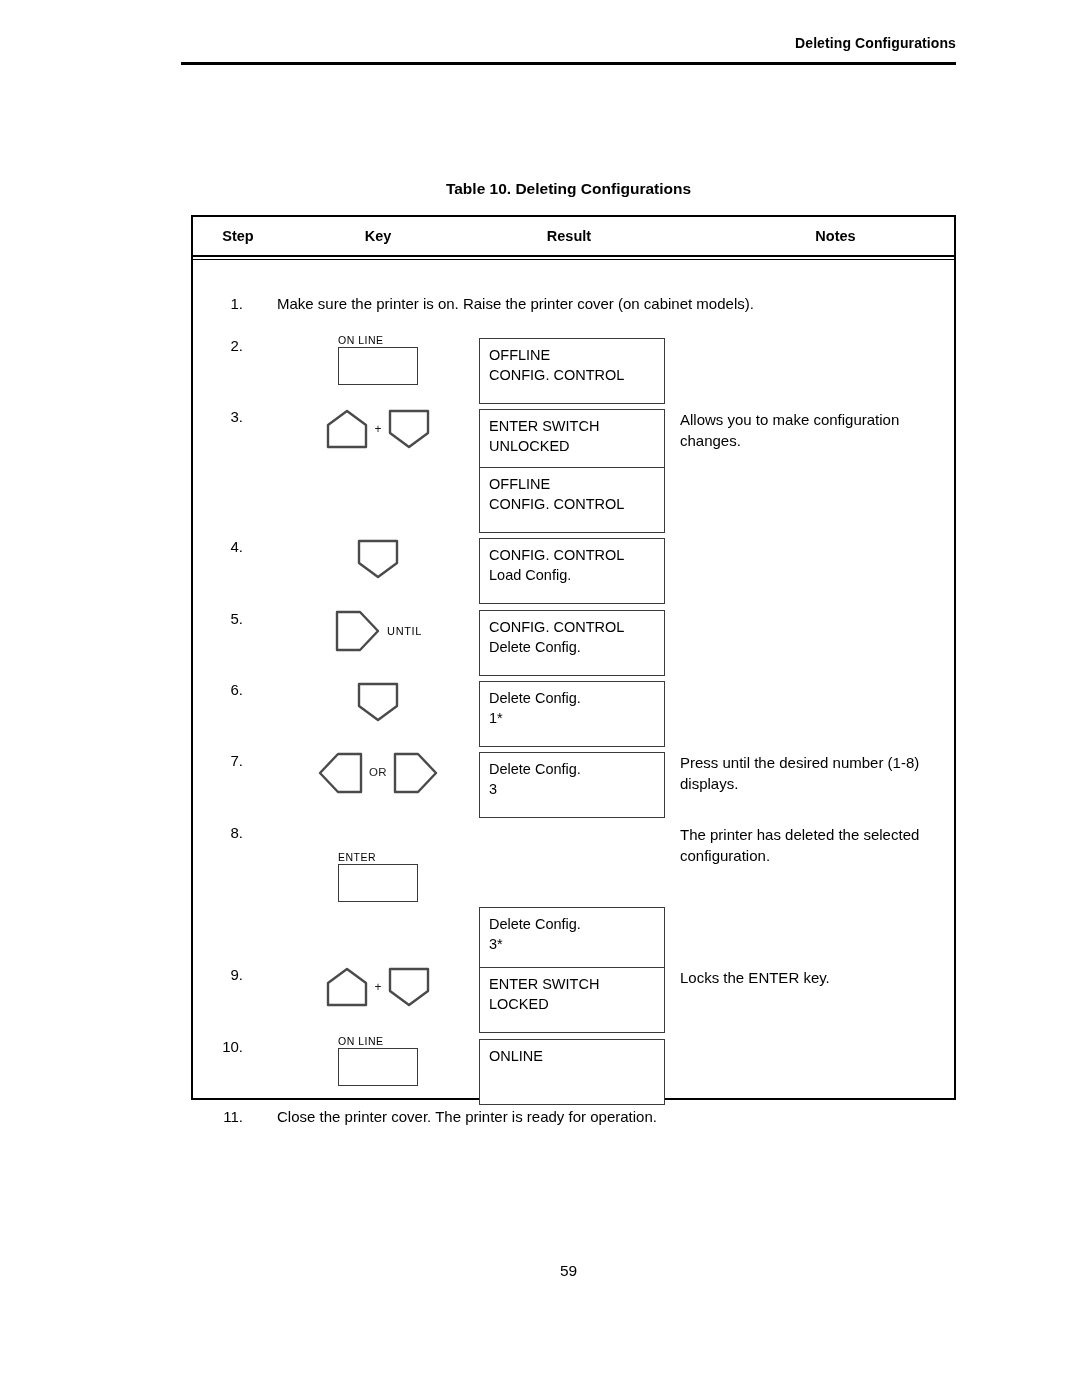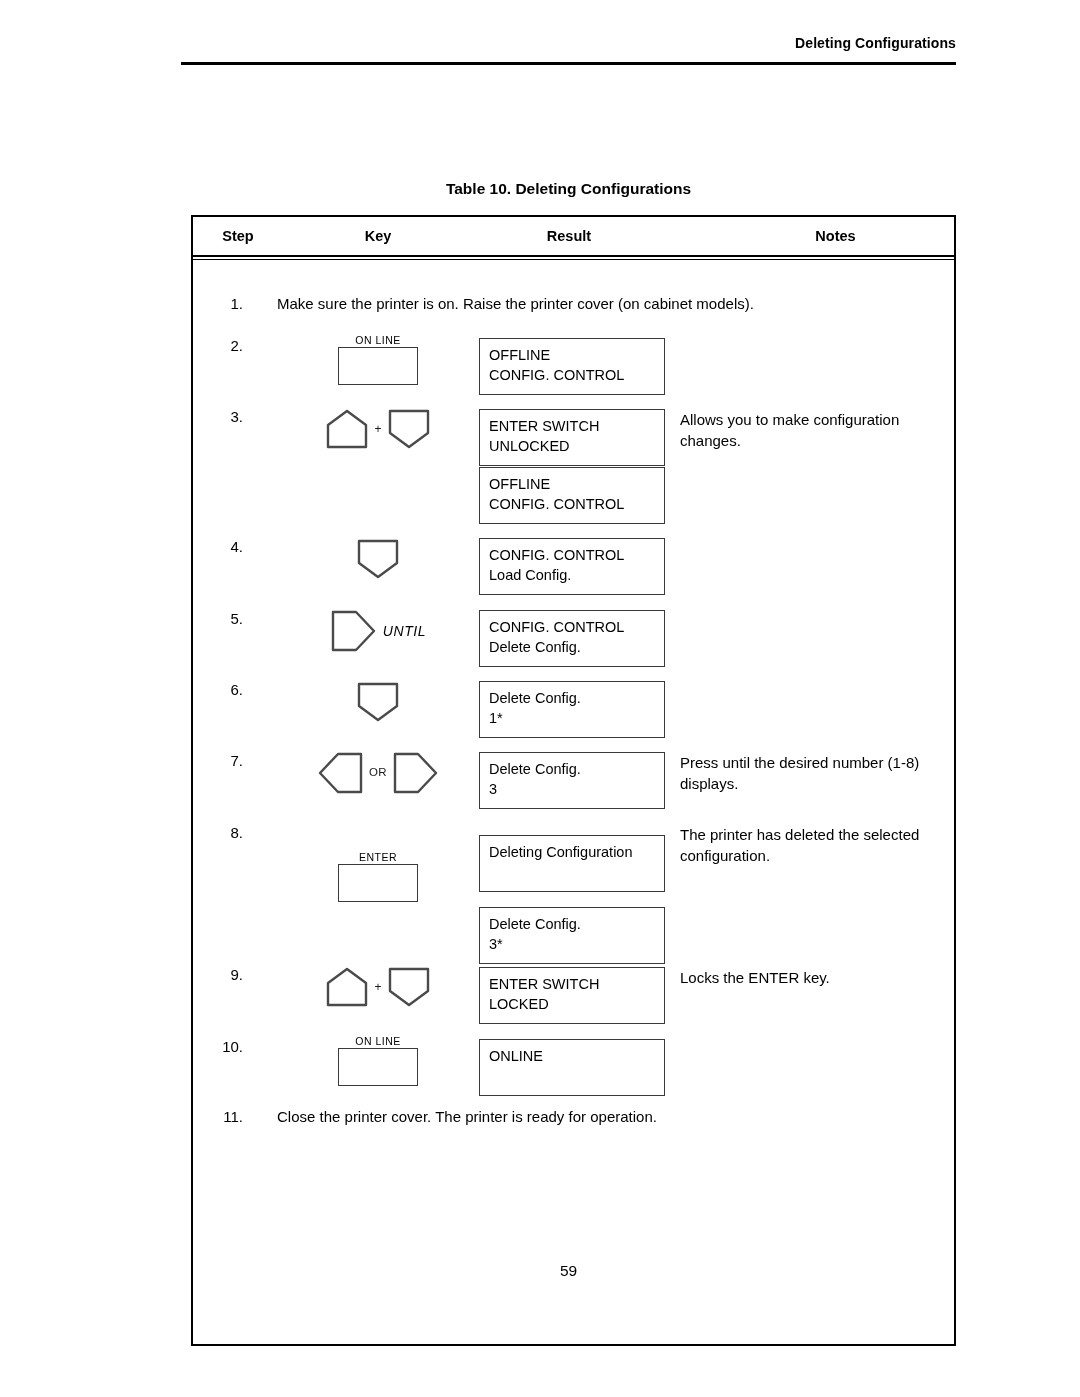--- a/index.html
+++ b/index.html
@@ -48,21 +48,21 @@
     font-size: 15.5px;
     font-weight: bold;
   }
 
   
   .table-wrap {
     position: absolute;
     left: 191px;
     top: 215px;
     width: 765px;
-    height: 1131px;
+    height: 885px;
     border: 2px solid #000;
     background: #fff;
   }
   .thead {
     position: relative;
     height: 40px;
     border-bottom: 2px solid #000;
   }
   .thead::after {
     content: "";
@@ -110,21 +110,21 @@
     line-height: 21px;
   }
 
   
   .lcd {
     position: absolute;
     left: 286px;
     width: 186px;
     border: 1.6px solid #3a3a3a;
     background: #fff;
-    padding: 6px 9px 9px 9px;
+    padding: 6px 9px 18px 9px;
     font-size: 14.5px;
     line-height: 20px;
   }
   .lcd .l1, .lcd .l2 { display: block; white-space: nowrap; }
   .lcd .l2:empty { min-height: 20px; }
   .lcd.one-line { min-height: 52px; }
 
   
   .keycell { position: absolute; left: 92px; width: 186px; height: 60px; }
   .key-row {
@@ -135,39 +135,38 @@
     gap: 5px;
   }
   .plus-sign, .or-sign {
     font-size: 11px;
     line-height: 1;
     color: #1a1a1a;
   }
   .plus-sign { font-size: 12px; }
   .or-sign { font-size: 11.5px; letter-spacing: .3px; }
 
-  .rect-key-wrap { text-align: center; }
+  .rect-key-wrap { }
   .rect-key-label {
     font-size: 10.5px;
     letter-spacing: .5px;
     margin-bottom: 2px;
     line-height: 1;
   }
   .rect-key {
     width: 80px;
     height: 38px;
     border: 1.6px solid #3a3a3a;
     background: #fff;
     margin: 0 auto;
   }
   .until-label {
-    font-size: 14px;
+    font-size: 11px;
     letter-spacing: .6px;
     margin-left: 0;
-    font-style: italic;
   }
 
   svg.glyph { display: block; }
   svg.glyph path, svg.glyph polygon {
     fill: #ffffff;
     stroke: #4a4a4a;
     stroke-width: 2.4;
     stroke-linejoin: round;
   }
 
@@ -301,24 +300,20 @@
 
     <div class="step-num" style="left:2px; top:567px;">8.</div>
     <div class="keycell" style="top:560px;margin-top:30px;">
       <div class="key-row">
         <div class="rect-key-wrap">
           <div class="rect-key-label">ENTER</div>
           <div class="rect-key"></div>
         </div>
       </div>
     </div>
-    <div class="lcd one-line" style="top:578px;">
-      <span class="l1">Deleting Configuration</span>
-      <span class="l2"></span>
-    </div>
     <div class="lcd" style="top:650px;">
       <span class="l1">Delete Config.</span>
       <span class="l2">3*</span>
     </div>
     <div class="note-text" style="top:567px;">The printer has deleted the selected configuration.</div>
 
     <div class="step-num" style="left:2px; top:709px;">9.</div>
     <div class="keycell" style="top:700px;">
       <div class="key-row">
         <svg class="glyph" width="44" height="42" viewBox="0 0 44 42">

